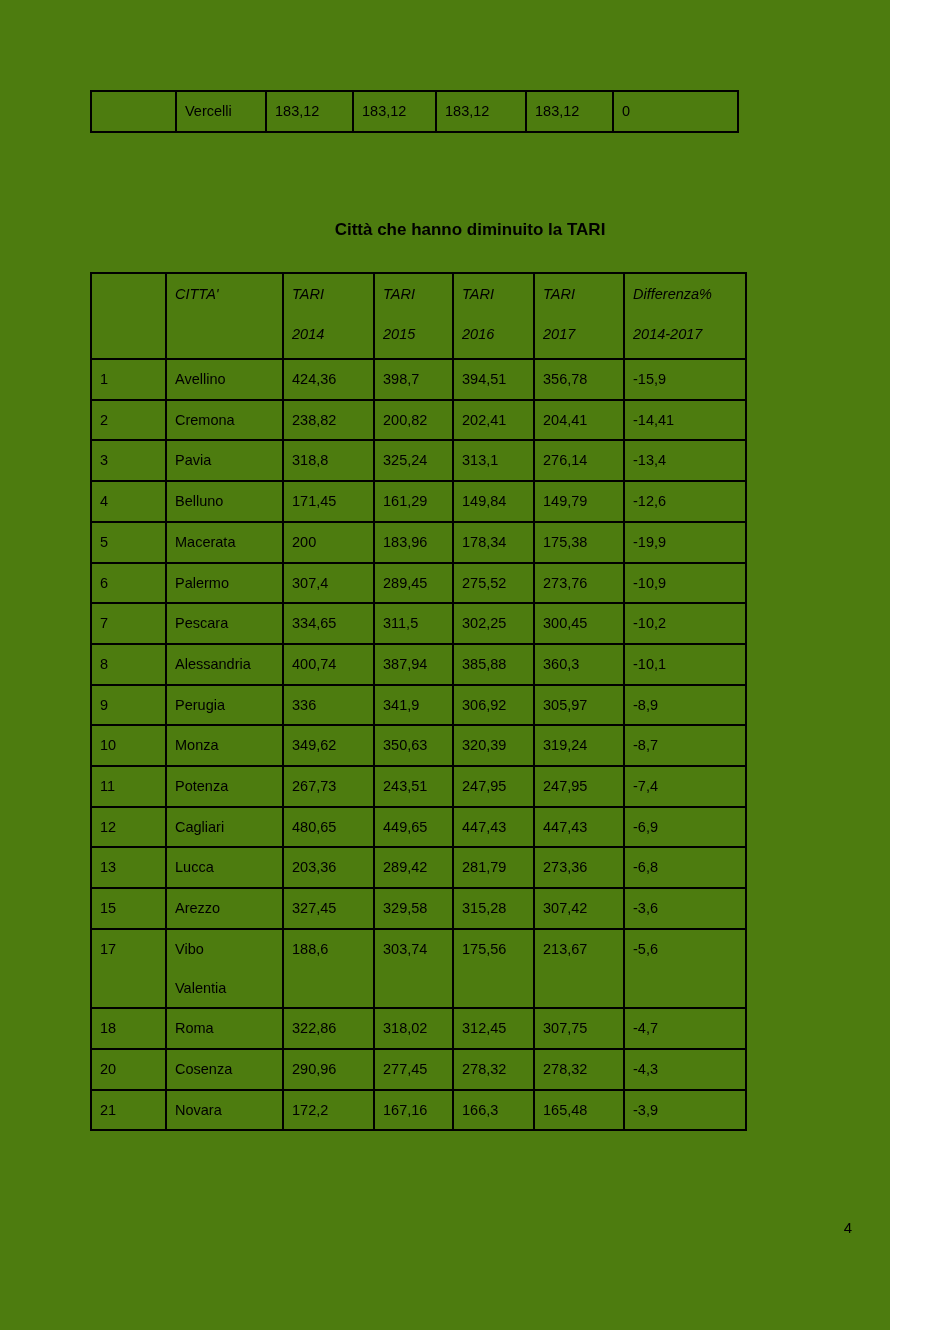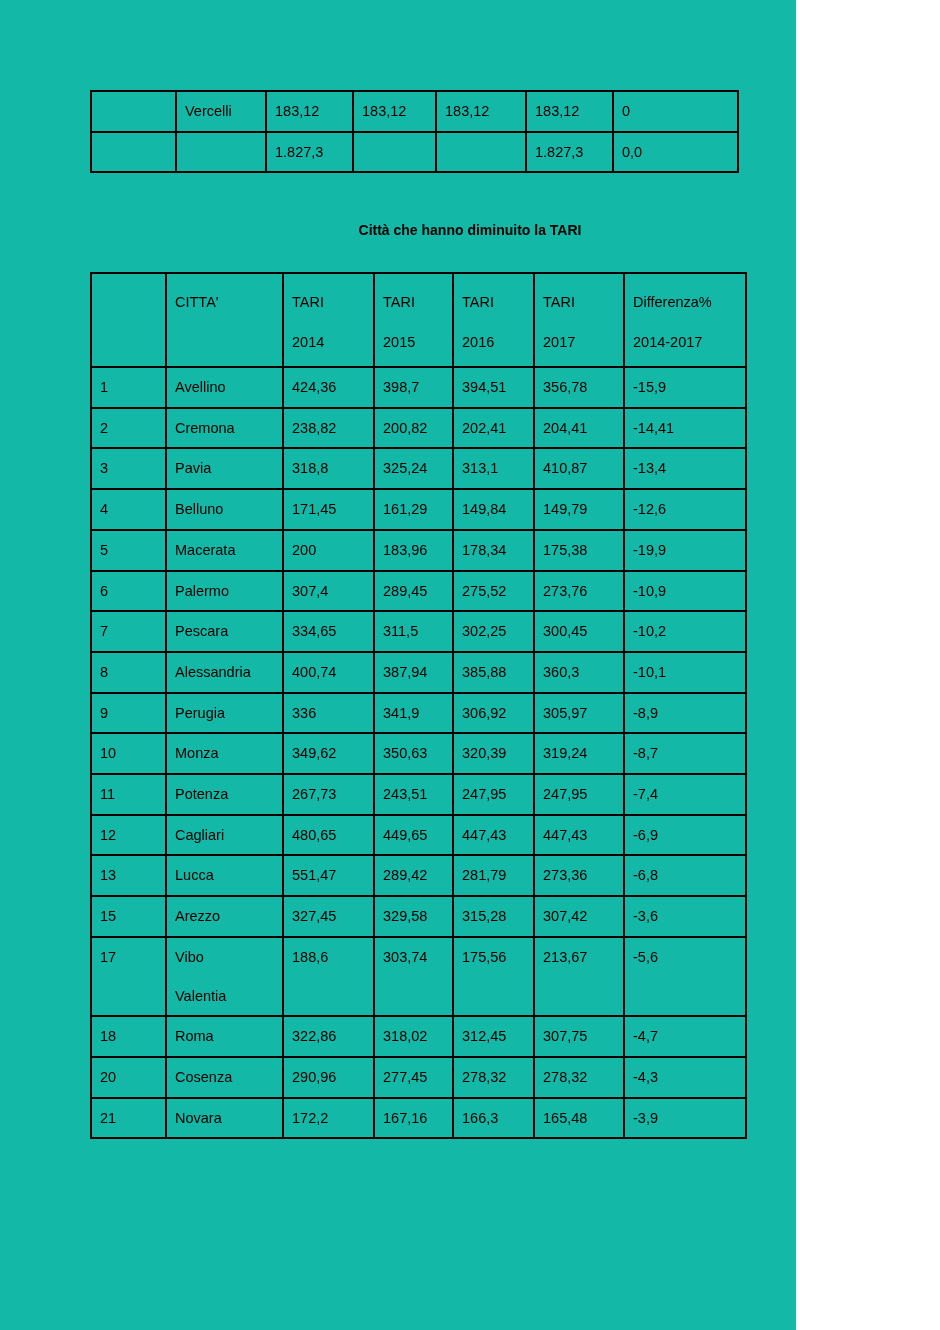--- a/index.html
+++ b/index.html
@@ -2,23 +2,23 @@
 <html><head>
 <meta charset="utf-8">
 <style>
   html, body {
     margin: 0;
     padding: 0;
     background: #ffffff;
   }
   .page {
     position: relative;
-    width: 796px;
+    width: 890px;
     height: 1330px;
-    background: #14b8a6;
+    background: #4d7c0f;
     font-family: "Liberation Sans", "DejaVu Sans", sans-serif;
     color: #000000;
     overflow: hidden;
   }
   table {
     border-collapse: collapse;
     table-layout: fixed;
     position: absolute;
   }
   td, th {
@@ -43,35 +43,35 @@
   }
   #summary-table td { height: 36.5px; }
   
   #decrease-table {
     left: 90px;
     top: 272px;
     width: 655px;
   }
   #decrease-table thead th {
     height: 84px;
-    padding-top: 8px;
+    font-style: italic;
   }
   #decrease-table thead th .line {
     line-height: 40px;
   }
   #decrease-table tbody td {
     height: 36.5px;
   }
   .heading {
     position: absolute;
     left: 0;
     top: 219px;
     width: 940px;
     text-align: center;
-    font-size: 14px;
+    font-size: 17px;
     font-weight: bold;
     line-height: 22px;
   }
   .page-number {
     position: absolute;
     left: 828px;
     top: 1218px;
     width: 40px;
     text-align: center;
     font-size: 15px;
@@ -126,43 +126,20 @@
           <td>
             <div class="line">183,12</div>
           </td>
           <td>
             <div class="line">183,12</div>
           </td>
           <td>
             <div class="line">0</div>
           </td>
         </tr>
-        <tr>
-          <td>
-            <div class="line"></div>
-          </td>
-          <td>
-            <div class="line"></div>
-          </td>
-          <td>
-            <div class="line">1.827,3</div>
-          </td>
-          <td>
-            <div class="line"></div>
-          </td>
-          <td>
-            <div class="line"></div>
-          </td>
-          <td>
-            <div class="line">1.827,3</div>
-          </td>
-          <td>
-            <div class="line">0,0</div>
-          </td>
-        </tr>
       </tbody>
   </table>
 
   <div class="heading">Città che hanno diminuito la TARI</div>
 
   <table id="decrease-table">
     <colgroup>
       <col class="m-c0">
         <col class="m-c1">
         <col class="m-c2">
@@ -258,21 +235,21 @@
           <td>
             <div class="line">318,8</div>
           </td>
           <td>
             <div class="line">325,24</div>
           </td>
           <td>
             <div class="line">313,1</div>
           </td>
           <td>
-            <div class="line">410,87</div>
+            <div class="line">276,14</div>
           </td>
           <td>
             <div class="line">-13,4</div>
           </td>
         </tr>
         <tr>
           <td>
             <div class="line">4</div>
           </td>
           <td>
@@ -479,21 +456,21 @@
           </td>
         </tr>
         <tr>
           <td>
             <div class="line">13</div>
           </td>
           <td>
             <div class="line">Lucca</div>
           </td>
           <td>
-            <div class="line">551,47</div>
+            <div class="line">203,36</div>
           </td>
           <td>
             <div class="line">289,42</div>
           </td>
           <td>
             <div class="line">281,79</div>
           </td>
           <td>
             <div class="line">273,36</div>
           </td>

